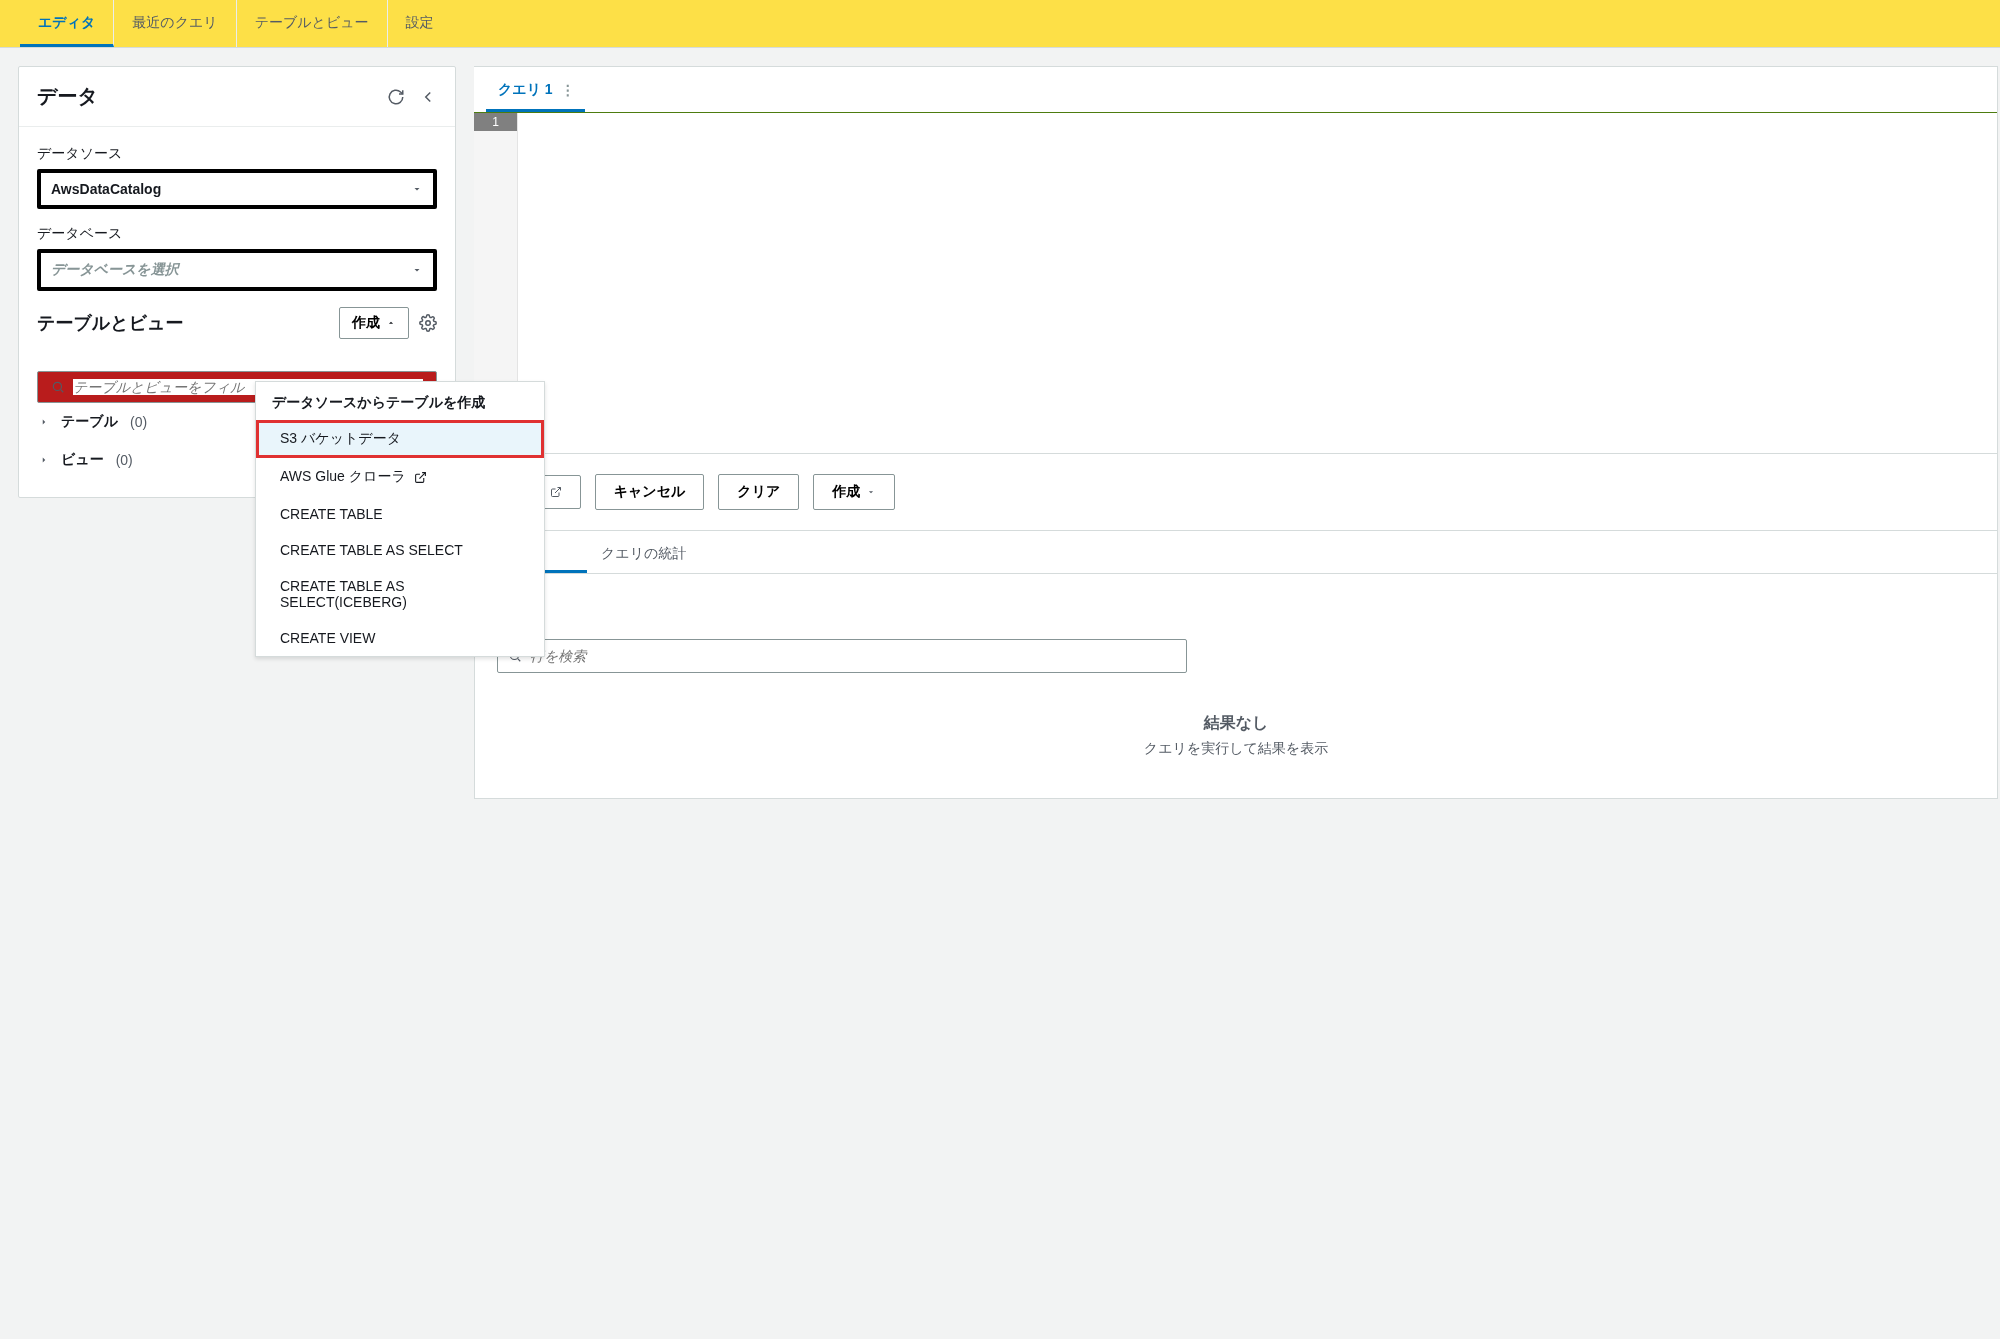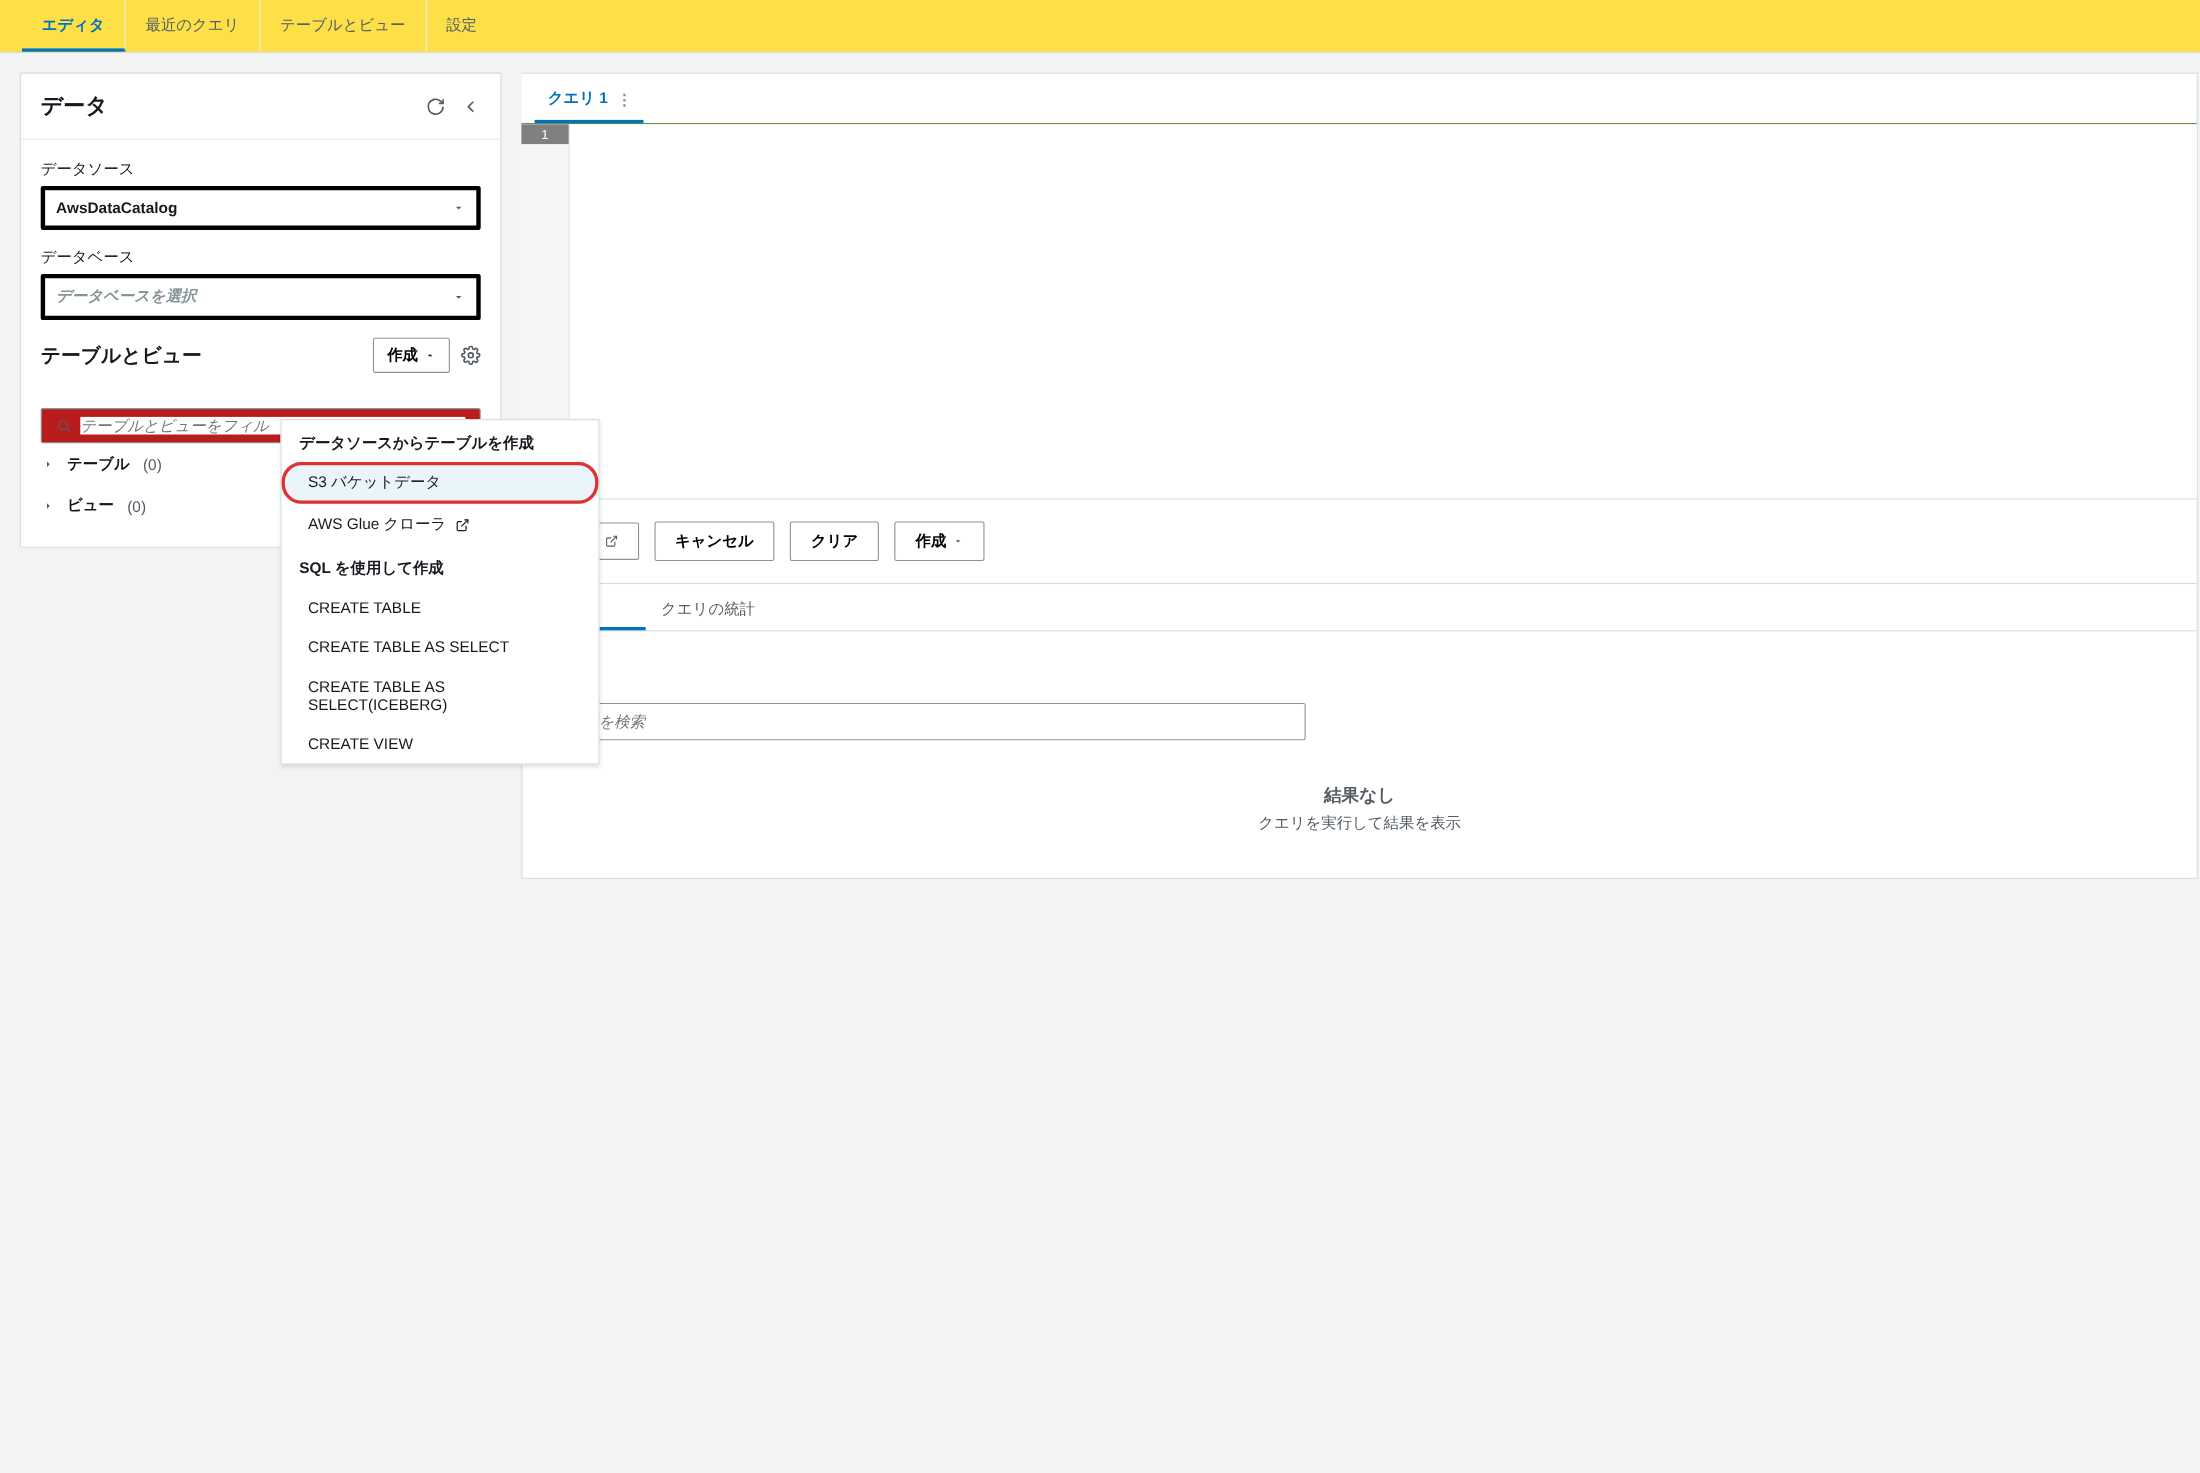--- a/index.html
+++ b/index.html
@@ -54,21 +54,21 @@
     .results-body h2 { font-size: 20px; font-weight: 700; margin-bottom: 16px; }
     .row-search { display: flex; align-items: center; gap: 8px; border: 1px solid #879596; border-radius: 2px; padding: 8px 10px; width: 690px; max-width: 100%; }
     .row-search input { border: none; outline: none; flex: 1; font-size: 14px; font-style: italic; color: #879596; }
     .empty-state { text-align: center; padding-top: 40px; }
     .empty-state .t1 { font-weight: 700; font-size: 16px; color: #545b64; margin-bottom: 6px; }
     .empty-state .t2 { font-size: 14px; color: #545b64; }
 
     
     .dropdown { position: absolute; top: 333px; left: 255px; width: 290px; background: #fff; border: 1px solid #d5dbdb; box-shadow: 0 2px 4px rgba(0,0,0,0.12); z-index: 10; }
     .dd-section-header { padding: 12px 16px 8px; font-weight: 700; font-size: 14px; color: #16191f; }
-    .dd-item { padding: 10px 24px; font-size: 14px; color: #16191f; cursor: pointer; display: flex; align-items: center; gap: 8px; border-radius: 18px; }
+    .dd-item { padding: 10px 24px; font-size: 14px; color: #16191f; cursor: pointer; display: flex; align-items: center; gap: 8px; }
     .dd-item.highlight { outline: 3px solid #e03131; outline-offset: -3px; background: #e9f5fb; }
 
     
     .icon { display: inline-flex; }
   </style>
 </head>
 <body>
 
 <div class="top-tabs">
   <div class="top-tab active">エディタ</div>
@@ -236,20 +236,19 @@
     <div class="dd-item">
       <span>AWS Glue クローラ</span>
       <span class="icon">
           <svg width="13" height="13" viewBox="0 0 24 24" fill="none" stroke="#16191f" stroke-width="2">
             <path d="M18 13v6a2 2 0 0 1-2 2H5a2 2 0 0 1-2-2V8a2 2 0 0 1 2-2h6"></path>
             <polyline points="15 3 21 3 21 9"></polyline>
             <line x1="10" y1="14" x2="21" y2="3"></line>
           </svg>
         </span>
     </div>
-    <div class="dd-section-header">SQL を使用して作成</div>
     <div class="dd-item">CREATE TABLE</div>
     <div class="dd-item">CREATE TABLE AS SELECT</div>
     <div class="dd-item">CREATE TABLE AS SELECT(ICEBERG)</div>
     <div class="dd-item">CREATE VIEW</div>
   </div>
 
 </div>
 
 </body></html>

